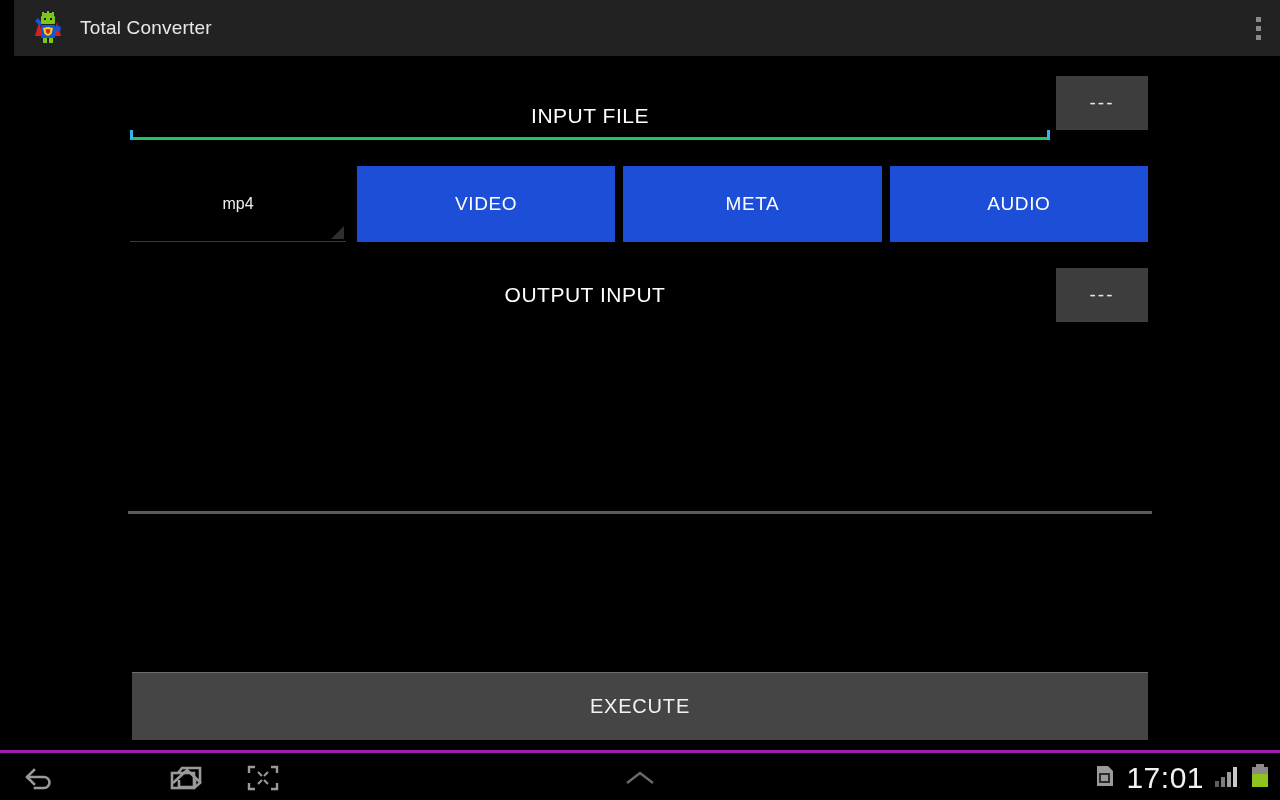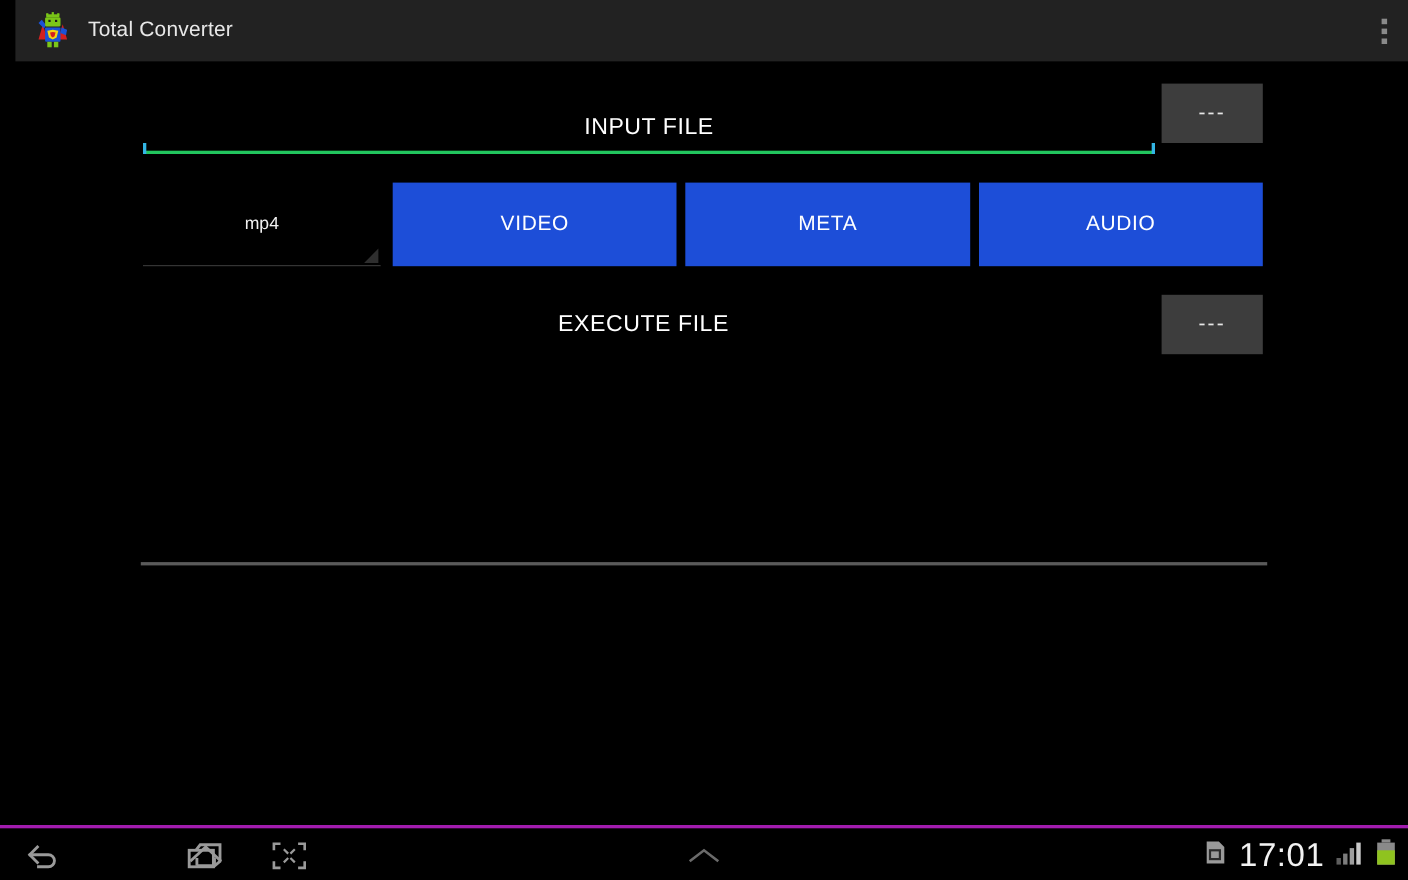--- a/index.html
+++ b/index.html
@@ -326,28 +326,29 @@
         <span id="format-spinner-value">mp4</span>
         <span class="spinner-caret"></span>
       </div>
       <button class="tab-button">VIDEO</button>
       <button class="tab-button">META</button>
       <button class="tab-button">AUDIO</button>
     </div>
 
     <div id="output-row">
       <div id="output-file-field">
-        <span id="output-file-label">EXECUTE FILE</span>
+        <span id="output-file-label">OUTPUT INPUT</span>
       </div>
       <button id="output-browse-button" class="dots-button">---</button>
     </div>
 
     <div id="list-divider"></div>
 
 
+    <button id="execute-button">EXECUTE</button>
 
   </div>
 
   <div id="navbar">
 
     <div class="nav-btn" id="nav-back">
       <svg width="34" height="30" viewBox="0 0 34 30">
         <path d="M12 7 L5 14 L12 21" fill="none" stroke="#9a9a9a" stroke-width="2.6" stroke-linecap="square"></path>
         <path d="M5.5 14 H22 a5.5 5.5 0 0 1 0 11 H13" fill="none" stroke="#9a9a9a" stroke-width="2.6" stroke-linecap="square"></path>
       </svg>

